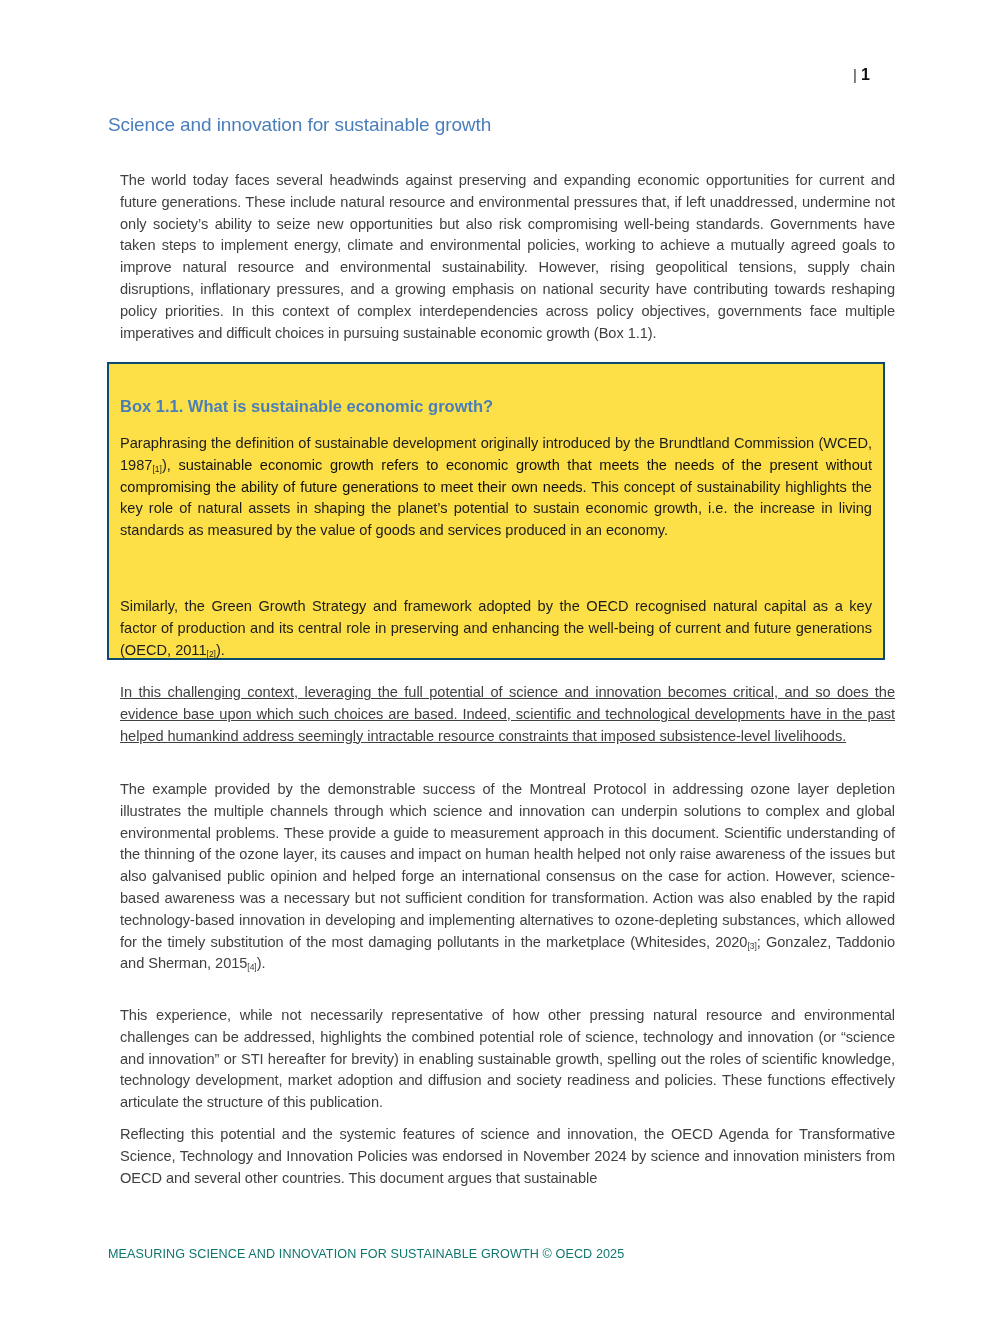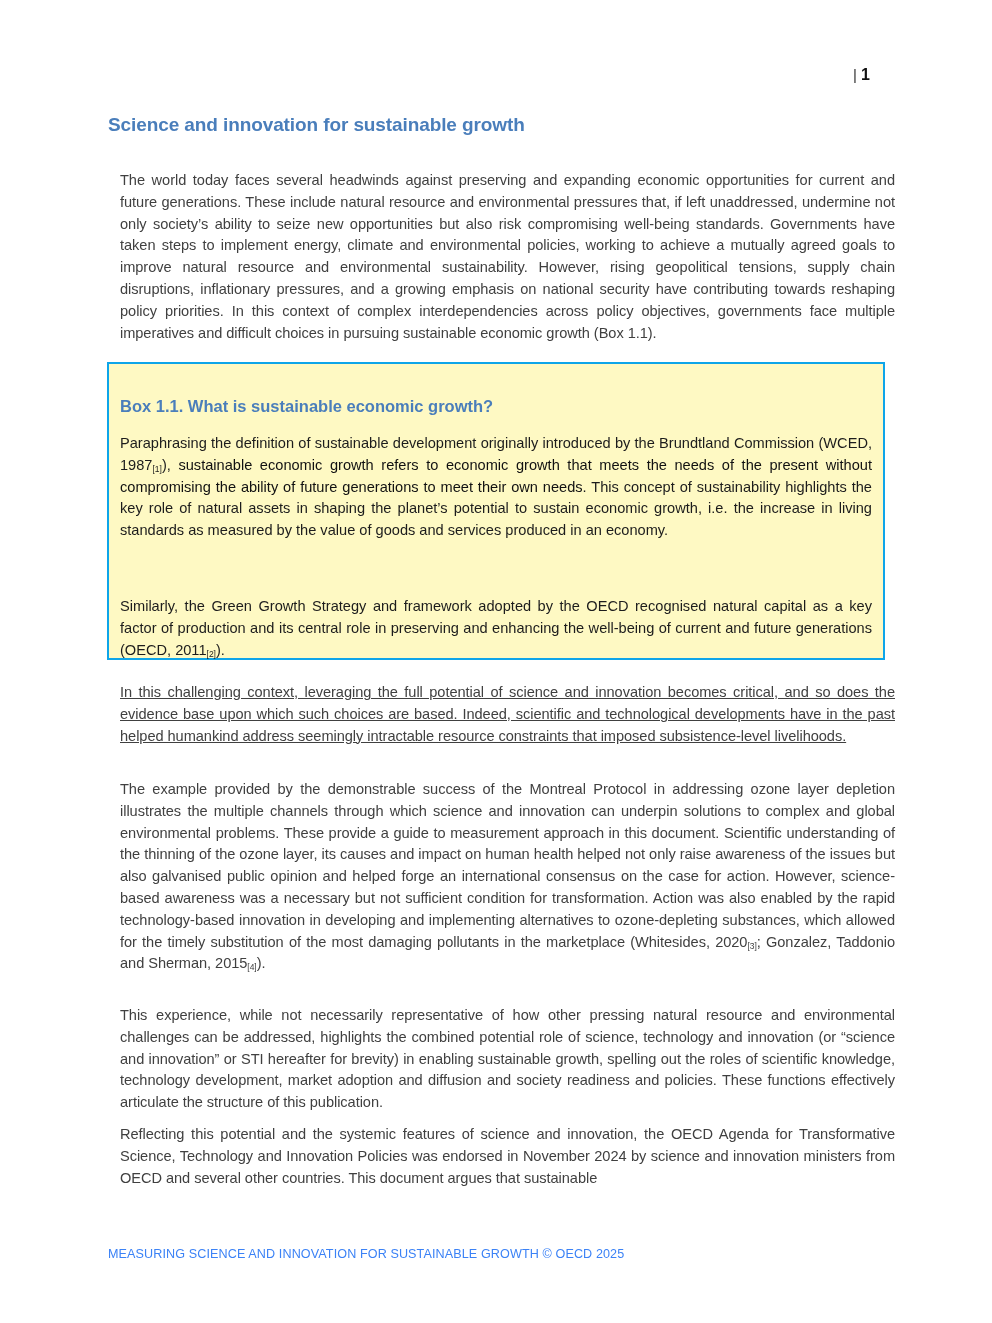--- a/index.html
+++ b/index.html
@@ -1,31 +1,31 @@
 <!DOCTYPE html>
 <html><head>
 <meta charset="utf-8">
 <style>
   html, body { margin: 0; padding: 0; background: #ffffff; }
   body { width: 992px; height: 1323px; position: relative; overflow: hidden;
          font-family: "Liberation Sans", sans-serif; color: #1a1a1a; }
   .page-number { position: absolute; top: 66px; left: 853px; font-size: 16px; font-weight: bold; color: #111; }
   .page-number .sep { font-weight: normal; color: #333; margin-right: 4px; font-size: 15px; }
   .section-title { position: absolute; top: 114px; left: 108px; margin: 0;
-                   font-size: 19px; font-weight: bold; color: #4a7ebb; letter-spacing: -0.1px; }
+                   font-size: 19px; font-weight: normal; color: #4a7ebb; letter-spacing: -0.1px; }
   .body-text { position: absolute; left: 108px; width: 775px; font-size: 14.6px; line-height: 21.8px;
                text-align: justify; margin: 12px; color: #404040; letter-spacing: -0.05px; }
   sub.ref { font-size: 8.5px; vertical-align: -2px; line-height: 0; }
   .box { position: absolute; top: 362px; left: 107px; width: 774px; height: 294px;
-         border: 2px solid #0ea5e9; background: #fef9c3; }
+         border: 2px solid #0c4a6e; background: #fde047; }
   .box-title { position: absolute; top: 33px; left: 11px; margin: 0; font-size: 16.5px; font-weight: bold; color: #4a7ebb; }
   .box-text { position: absolute; left: 11px; width: 752px; font-size: 14.6px; line-height: 21.8px;
               text-align: justify; margin: 0; color: #1c1c1c; }
   .box-text b { font-weight: normal; color: #111; }
-  .footer { position: absolute; top: 1247px; left: 108px; font-size: 12.6px; color: #3b82f6; letter-spacing: 0.1px; }
+  .footer { position: absolute; top: 1247px; left: 108px; font-size: 12.6px; color: #0f766e; letter-spacing: 0.1px; }
 </style>
 </head>
 <body>
 
 <div class="page-number">
   <span class="sep">|</span><span>1</span>
 </div>
 
 <h2 class="section-title">Science and innovation for sustainable growth</h2>
 

